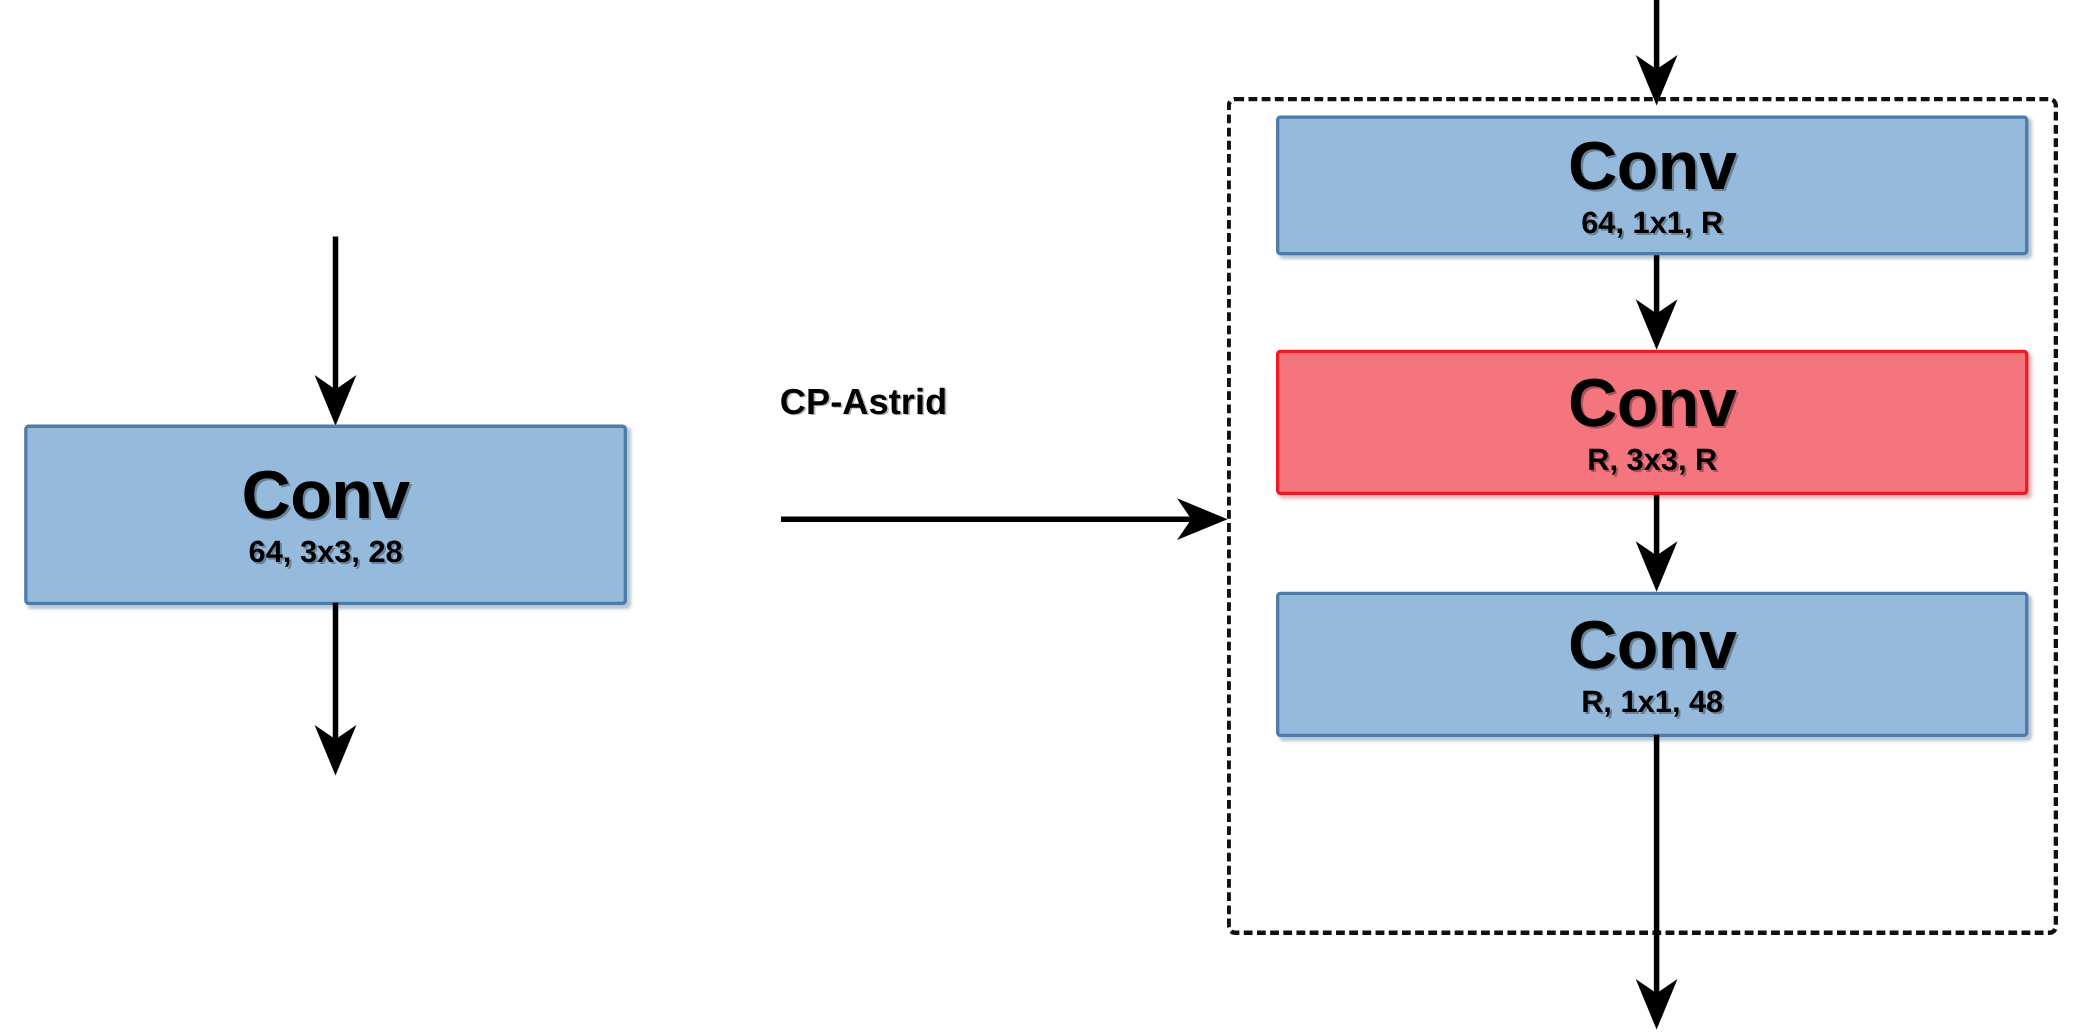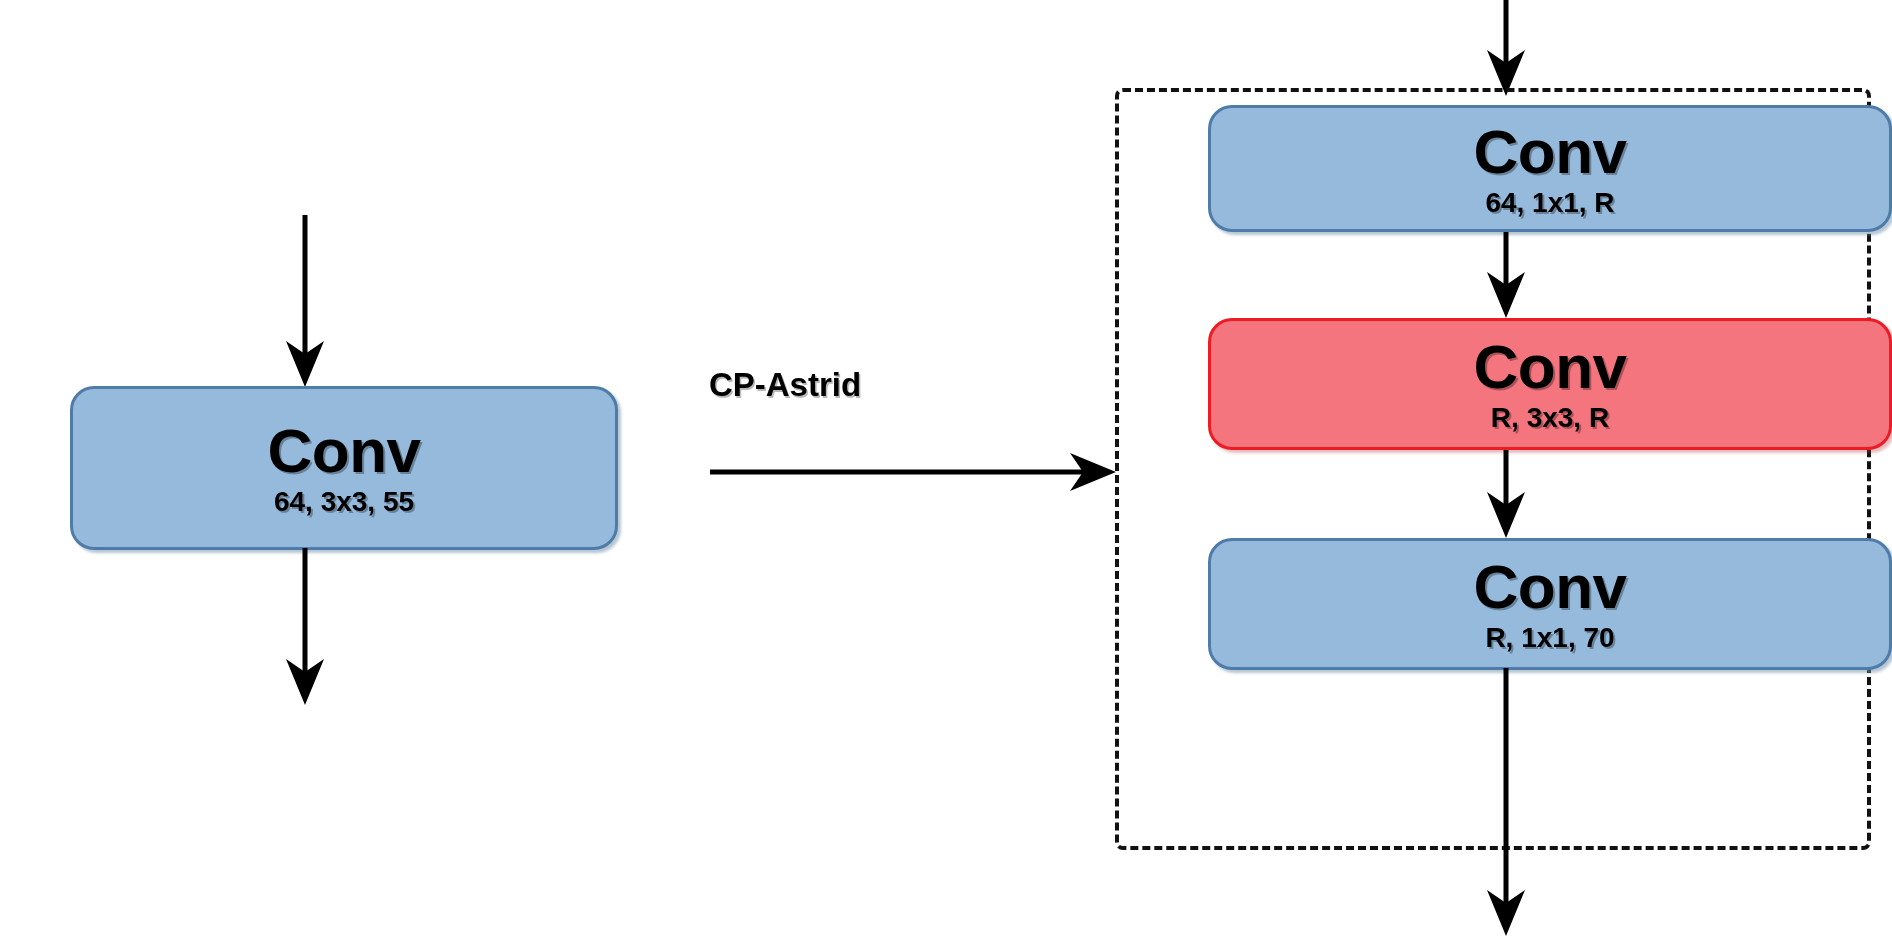--- a/index.html
+++ b/index.html
@@ -16,29 +16,28 @@
     width: 1892px;
     height: 941px;
     background: #ffffff;
     overflow: hidden;
   }
 
   
   .block {
     position: absolute;
     box-sizing: border-box;
-    border-radius: 24px;
+    border-radius: 4px;
     display: flex;
     flex-direction: column;
     align-items: center;
     justify-content: center;
     line-height: 1;
     text-align: right;
     color: #000000;
-    margin-left: 48px;
   }
   .block .b-title {
     font-size: 62px;
     font-weight: 700;
     letter-spacing: -0.5px;
     text-shadow: 2px 2px 0 rgba(0,0,0,0.30);
   }
   .block .b-sub {
     font-size: 28px;
     font-weight: 700;
@@ -89,29 +88,29 @@
 
 <div id="canvas">
 
   <svg class="arrow" style="left:275px; top:215px;" width="60" height="175" viewBox="0 0 60 175">
     <line x1="30" y1="0" x2="30" y2="150" stroke="#000" stroke-width="5"></line>
     <polygon points="30,172 11,126 30,139 49,126" fill="#000"></polygon>
   </svg>
 
   <div class="block blue" style="left:22px; top:386px; width:548px; height:164px;">
     <span class="b-title">Conv</span>
-    <span class="b-sub">64, 3x3, 55</span>
+    <span class="b-sub">64, 3x3, 28</span>
   </div>
 
   <svg class="arrow" style="left:275px; top:548px;" width="60" height="160" viewBox="0 0 60 160">
     <line x1="30" y1="0" x2="30" y2="135" stroke="#000" stroke-width="5"></line>
     <polygon points="30,157 11,111 30,124 49,111" fill="#000"></polygon>
   </svg>
 
-  <div id="transform-label" style="left:660px; top:363px; width:250px;">
+  <div id="transform-label" style="left:660px; top:343px; width:250px;">
     <span class="tl-line">CP-Astrid</span>
   </div>
 
   <svg class="arrow" style="left:710px; top:448px;" width="410" height="48" viewBox="0 0 410 48">
     <line x1="0" y1="24" x2="380" y2="24" stroke="#000" stroke-width="5"></line>
     <polygon points="406,24 360,5 373,24 360,43" fill="#000"></polygon>
   </svg>
 
   <svg class="arrow" style="left:1476px; top:0px;" width="60" height="100" viewBox="0 0 60 100">
     <line x1="30" y1="0" x2="30" y2="74" stroke="#000" stroke-width="5"></line>
@@ -135,21 +134,21 @@
     <span class="b-sub">R, 3x3, R</span>
   </div>
 
   <svg class="arrow" style="left:1476px; top:450px;" width="60" height="92" viewBox="0 0 60 92">
     <line x1="30" y1="0" x2="30" y2="66" stroke="#000" stroke-width="5"></line>
     <polygon points="30,88 11,42 30,55 49,42" fill="#000"></polygon>
   </svg>
 
   <div class="block blue" style="left:1160px; top:538px; width:684px; height:132px;">
     <span class="b-title">Conv</span>
-    <span class="b-sub">R, 1x1, 70</span>
+    <span class="b-sub">R, 1x1, 48</span>
   </div>
 
   <svg class="arrow" style="left:1476px; top:668px;" width="60" height="273" viewBox="0 0 60 273">
     <line x1="30" y1="0" x2="30" y2="245" stroke="#000" stroke-width="5"></line>
     <polygon points="30,268 11,222 30,235 49,222" fill="#000"></polygon>
   </svg>
 
 </div>
 
 </body></html>

